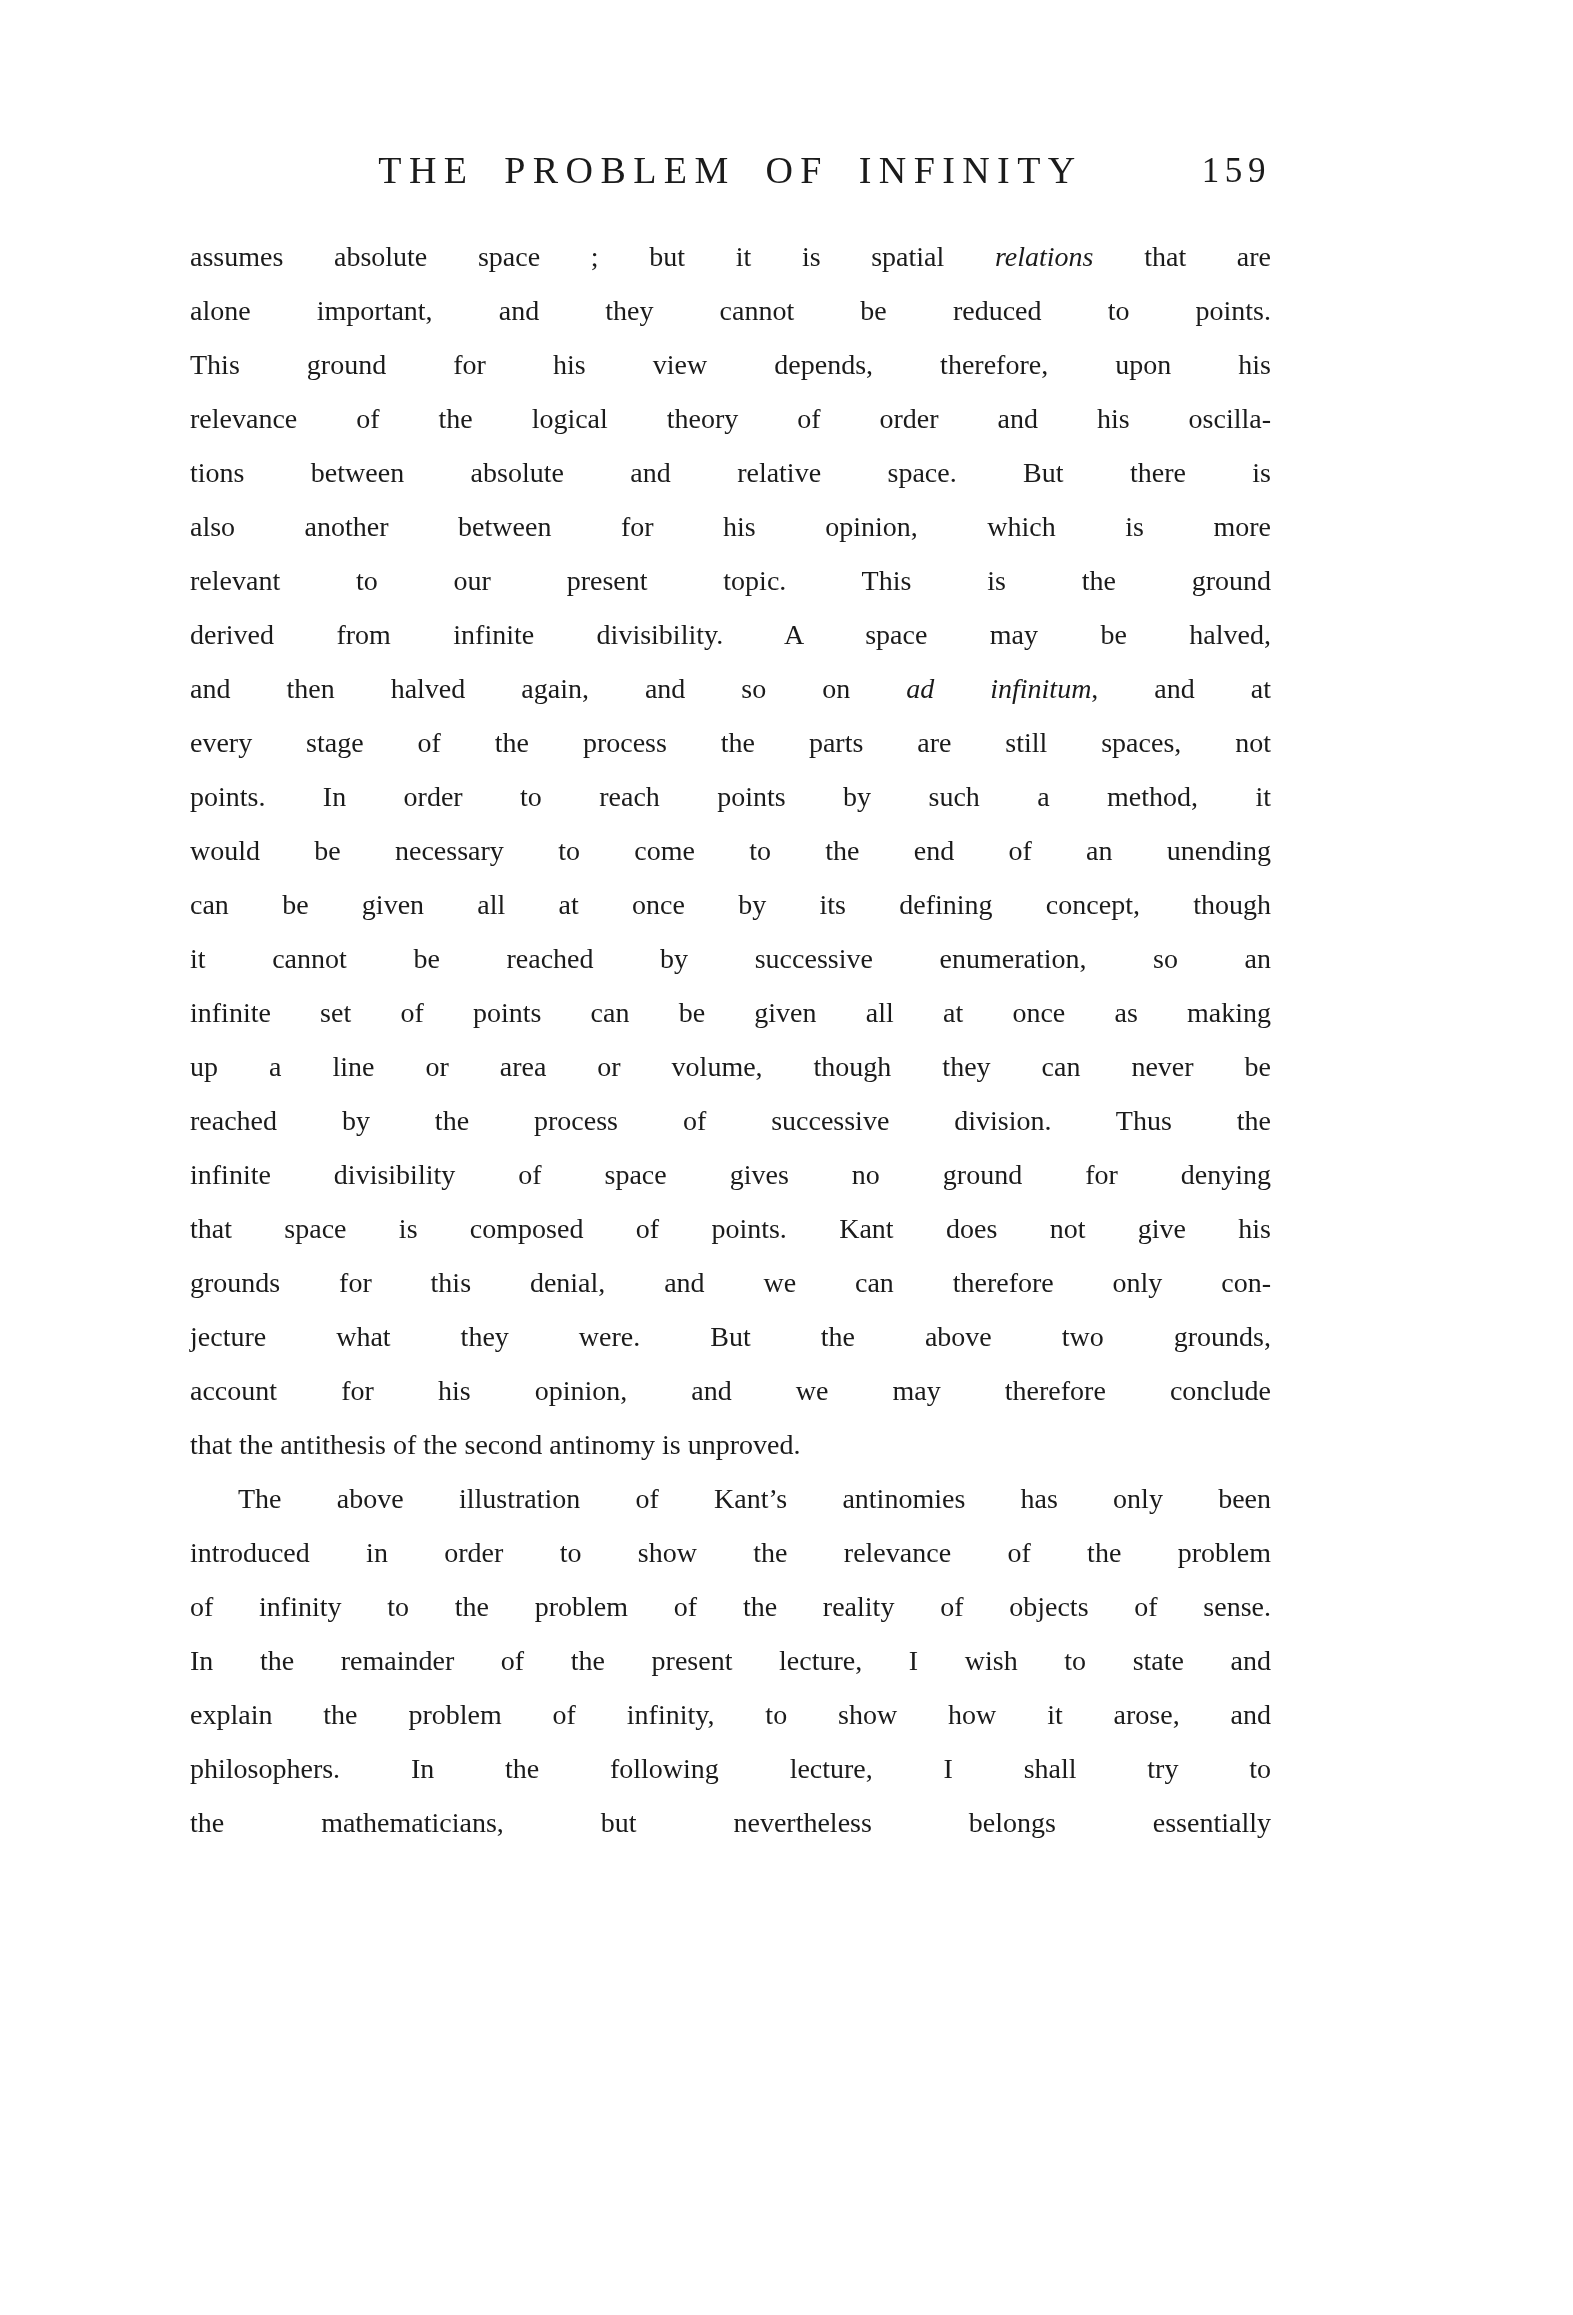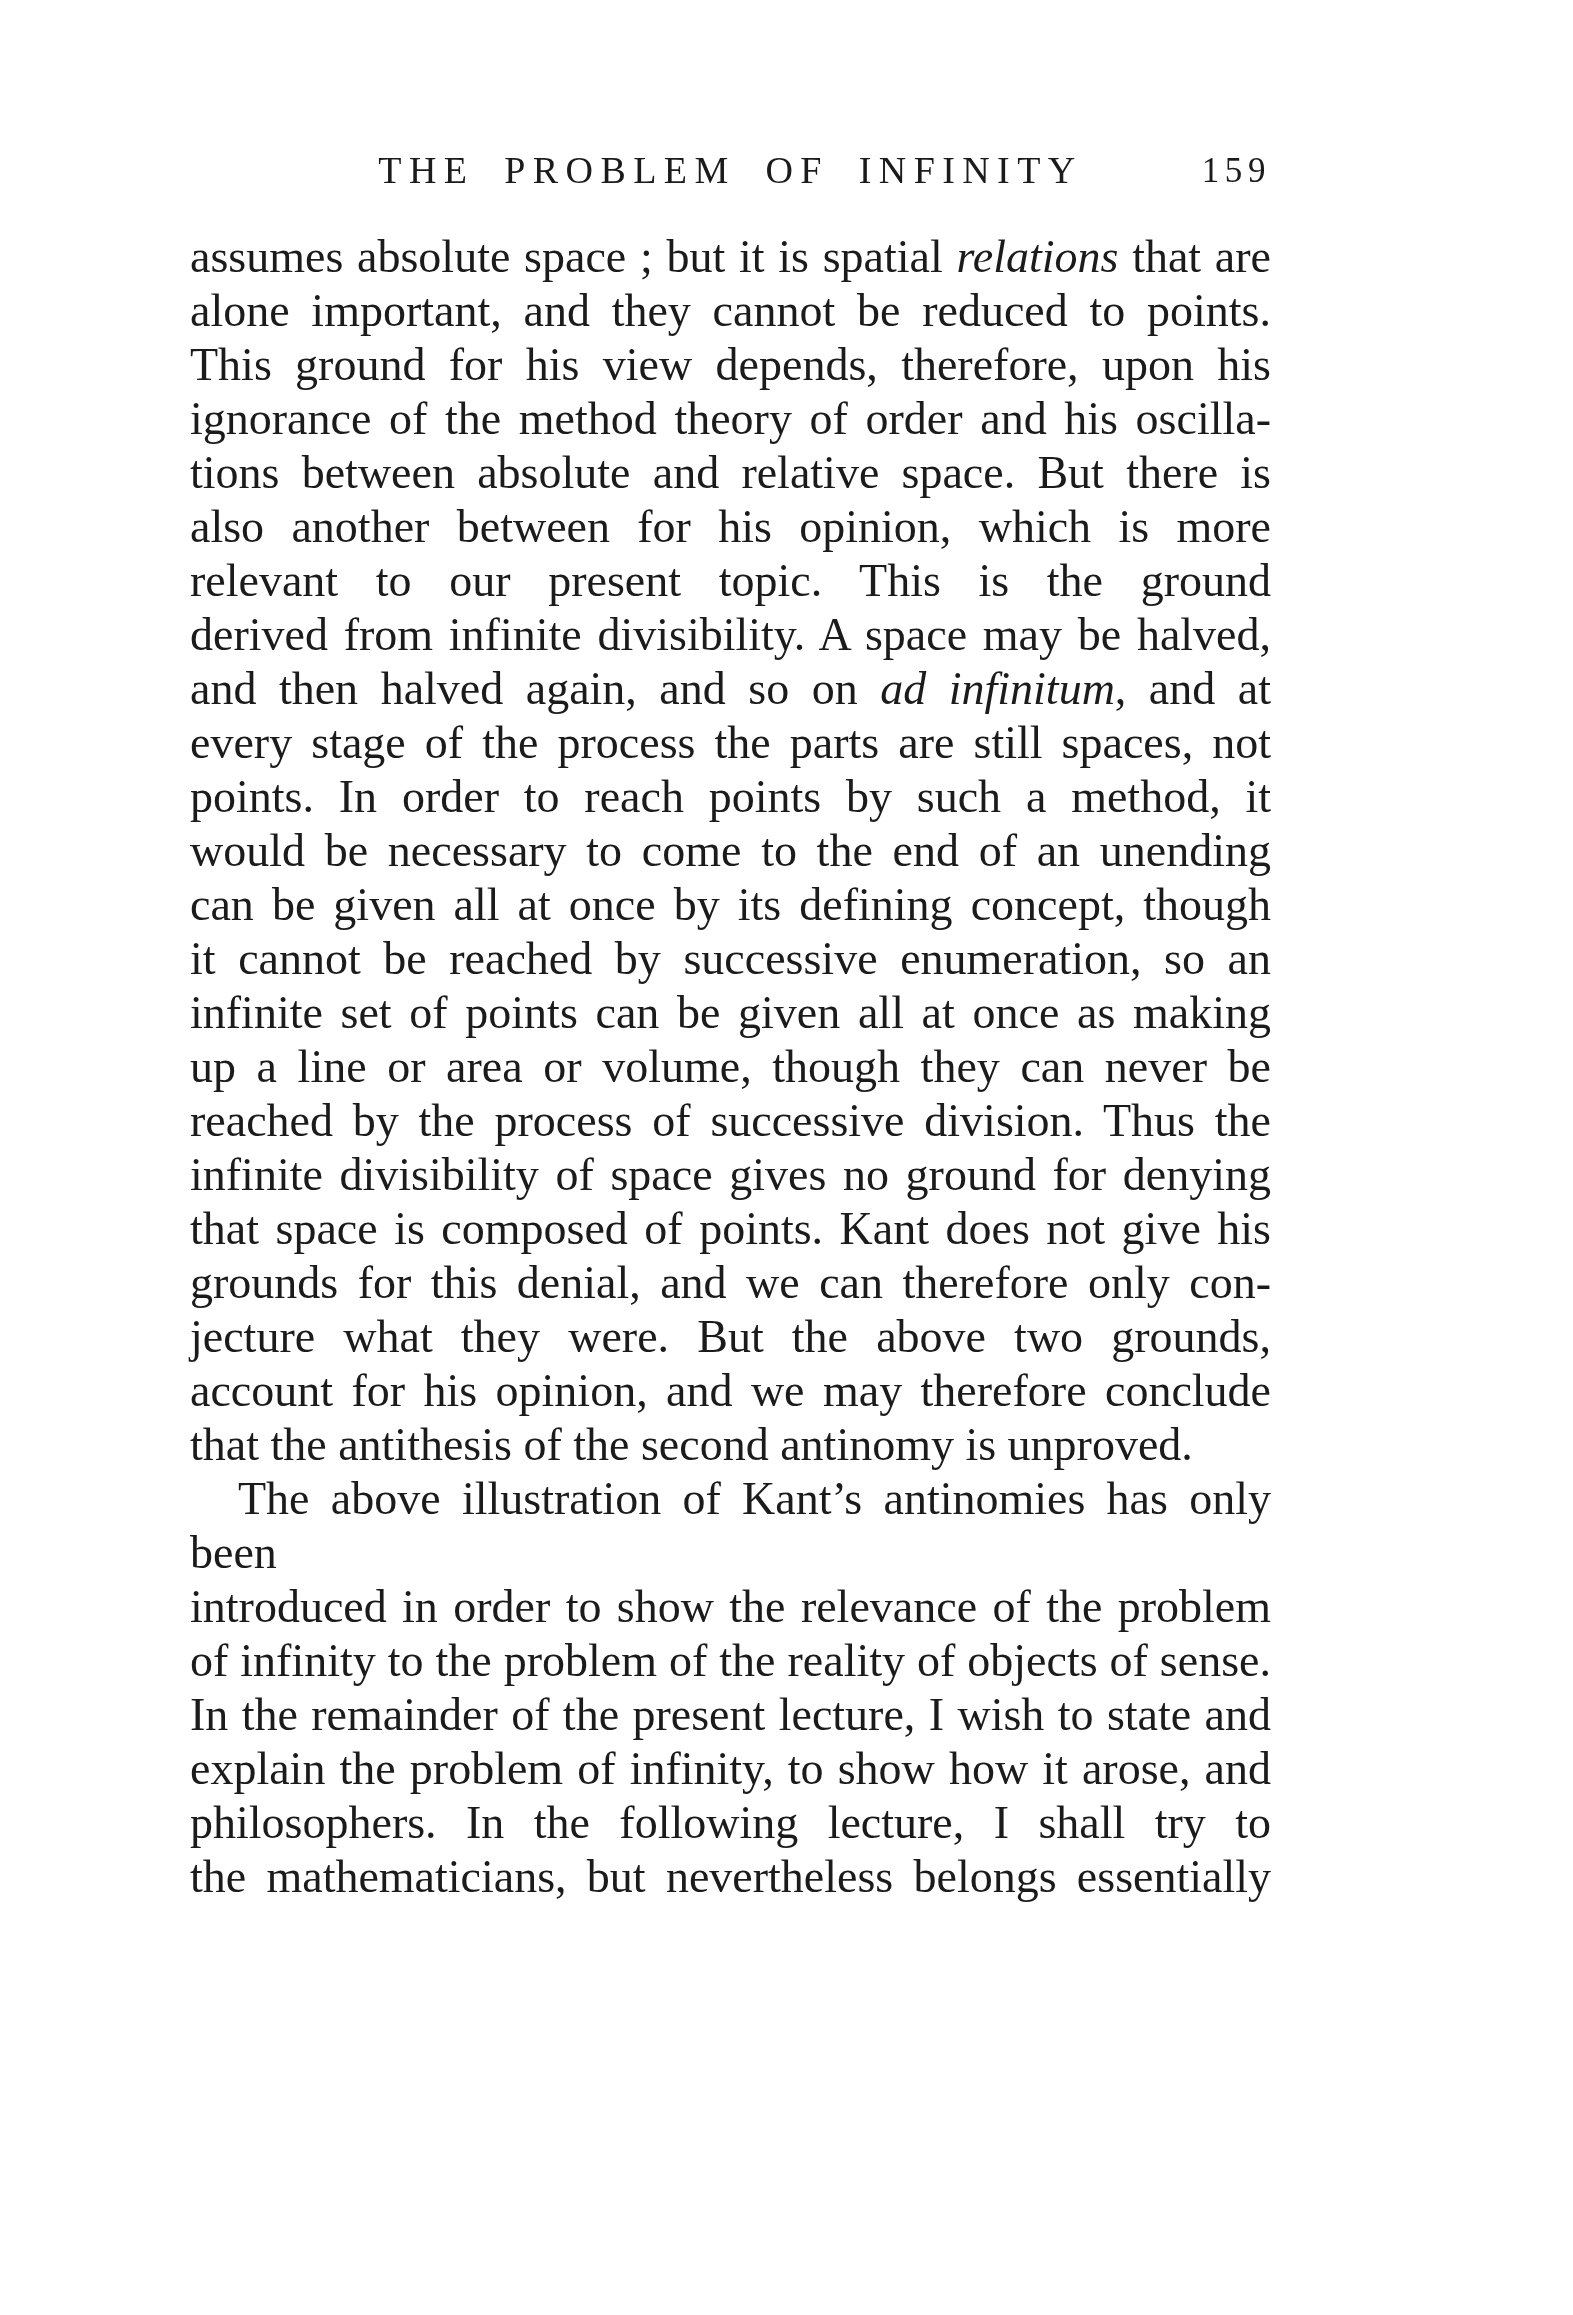--- a/index.html
+++ b/index.html
@@ -38,21 +38,21 @@
     right: 0;
     top: 2.8px;
     font-size: 35px;
     letter-spacing: 5.6px;
   }
   .text-block {
     position: absolute;
     top: 230px;
     left: 190px;
     width: 1081px;
-    font-size: 46px;
+    font-size: 28px;
     line-height: 54px;
   }
   .line {
     text-align: justify;
     text-align-last: justify;
     white-space: normal;
   }
   .line.flush {
     text-align-last: left;
   }
@@ -68,21 +68,21 @@
 
 <div class="page">
   <div class="running-head">
     <div class="title">THE PROBLEM OF INFINITY</div>
     <div class="folio">159</div>
   </div>
   <div class="text-block" id="text-block">
       <div class="line"><span>assumes absolute space ; but it is spatial </span><i>relations</i><span> that are</span></div>
       <div class="line"><span>alone important, and they cannot be reduced to points.</span></div>
       <div class="line"><span>This ground for his view depends, therefore, upon his</span></div>
-      <div class="line"><span>ignorance of the method theory of order and his oscilla-</span></div>
+      <div class="line"><span>relevance of the logical theory of order and his oscilla-</span></div>
       <div class="line"><span>tions between absolute and relative space.  But there is</span></div>
       <div class="line"><span>also another between for his opinion, which is more</span></div>
       <div class="line"><span>relevant to our present topic.  This is the ground</span></div>
       <div class="line"><span>derived from infinite divisibility.  A space may be halved,</span></div>
       <div class="line"><span>and then halved again, and so on </span><i>ad infinitum</i><span>, and at</span></div>
       <div class="line"><span>every stage of the process the parts are still spaces, not</span></div>
       <div class="line"><span>points.  In order to reach points by such a method, it</span></div>
       <div class="line"><span>would be necessary to come to the end of an unending</span></div>
       <div class="line"><span>can be given all at once by its defining concept, though</span></div>
       <div class="line"><span>it cannot be reached by successive enumeration, so an</span></div>

